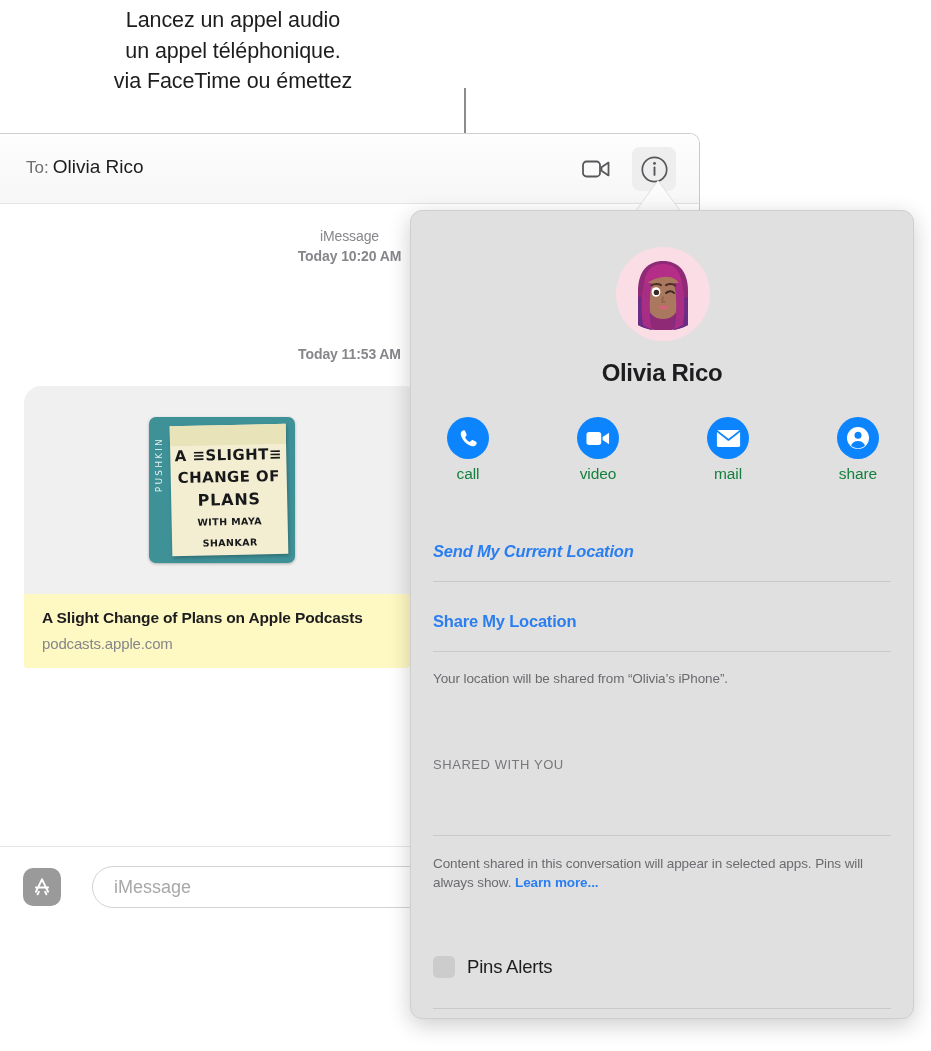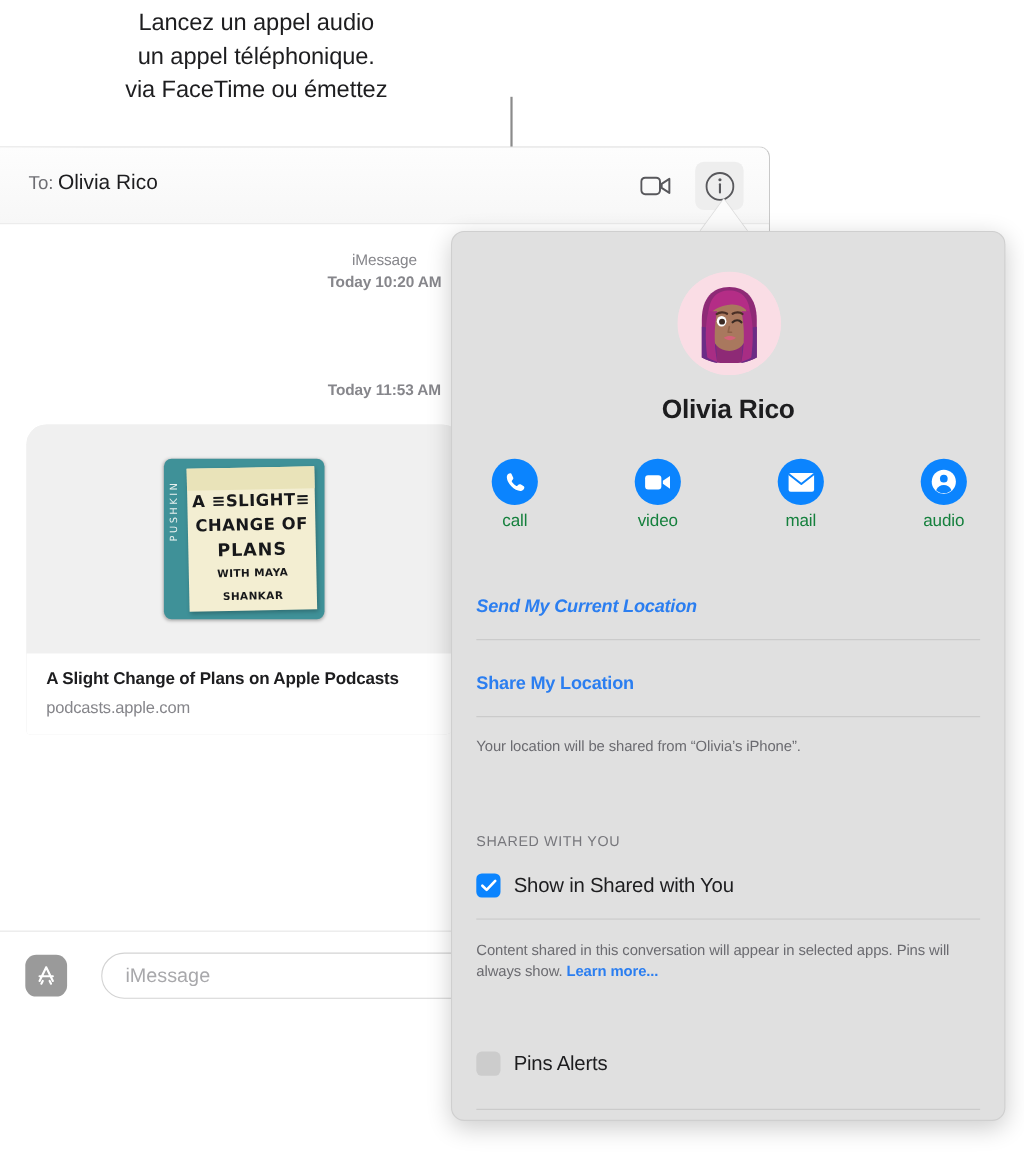--- a/index.html
+++ b/index.html
@@ -194,21 +194,21 @@
     color: #17181a;
     font-family: "DejaVu Sans", sans-serif;
     font-weight: bold;
   }
   #sticky-text .l1 { font-size: 15px; letter-spacing: .4px; display:block; line-height: 22px;}
   #sticky-text .l2 { font-size: 15px; letter-spacing: .4px; display:block; line-height: 22px;}
   #sticky-text .l3 { font-size: 16px; letter-spacing: .8px; display:block; line-height: 23px;}
   #sticky-text .l4 { font-size: 9.5px; letter-spacing: .4px; display:block; line-height: 21px;}
 
   #preview-caption {
-    background: #ffffff;
+    background: #fef9c3;
     padding: 14px 18px 16px 18px;
   }
   #preview-title {
     font-size: 15.5px;
     font-weight: bold;
     color: #1d1d1f;
     line-height: 20px;
     letter-spacing: -0.15px;
   }
   #preview-domain {
@@ -547,42 +547,34 @@
     </div>
 
     <div class="action-item">
       <div class="action-circle">
         <svg width="24" height="24" viewBox="0 0 24 24">
           <circle cx="12" cy="12" r="11" fill="#ffffff"></circle>
           <circle cx="12" cy="9.2" r="3.5" fill="#0b84fe"></circle>
           <path d="M5 19.6 C6.6 16.4 9 15 12 15 C15 15 17.4 16.4 19 19.6 C17.1 21.4 14.7 22.4 12 22.4 C9.3 22.4 6.9 21.4 5 19.6 Z" fill="#0b84fe"></path>
         </svg>
       </div>
-      <div class="action-label">audio</div>
+      <div class="action-label">share</div>
     </div>
   </div>
 
   <div class="pop-section pop-link" id="send-location">Send My Current Location</div>
   <div class="pop-section pop-divider" id="div-1"></div>
 
   <div class="pop-section pop-link" id="share-location">Share My Location</div>
   <div class="pop-section pop-divider" id="div-2"></div>
 
   <div class="pop-section" id="shared-header">SHARED WITH YOU</div>
 
   <div class="pop-section pop-note" id="location-note">Your location will be shared from “Olivia’s iPhone”.</div>
 
-  <div class="pop-section" id="shared-row">
-    <div class="checkbox checked">
-      <svg width="15" height="12" viewBox="0 0 15 12">
-        <path d="M1.5 6.2 L5.4 10 L13.2 1.8" fill="none" stroke="#ffffff" stroke-width="2.4" stroke-linecap="round" stroke-linejoin="round"></path>
-      </svg>
-    </div>
-    <span class="checkbox-label">Show in Shared with You</span>
-  </div>
 
   <div class="pop-section pop-divider" id="div-3"></div>
 
   <div class="pop-section pop-note" id="shared-note">
     <span>Content shared in this conversation will appear in selected apps. Pins will always show. </span><span class="learn-more">Learn more...</span>
   </div>
 
   <div class="pop-section" id="hide-alerts-row">
     <div class="checkbox unchecked"></div>
     <span class="checkbox-label">Pins Alerts</span>

